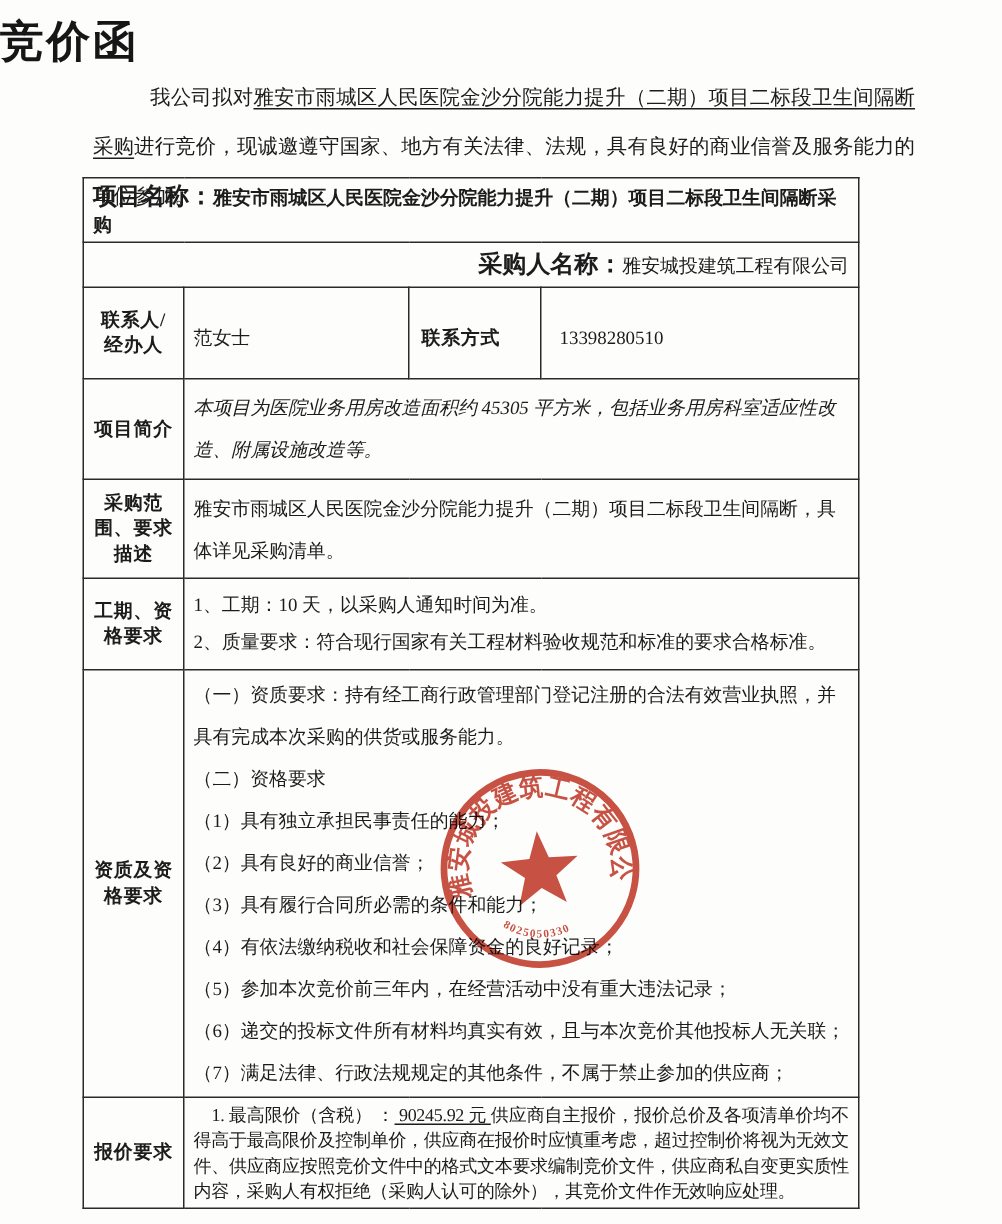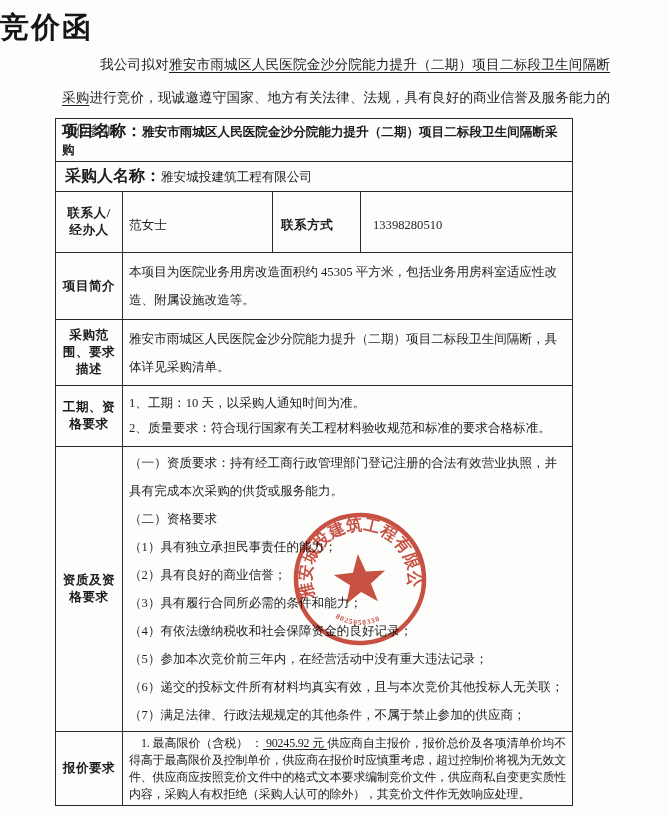--- a/index.html
+++ b/index.html
@@ -112,31 +112,31 @@
       <col style="width:67px">
         <col style="width:150px">
         <col style="width:88px">
         <col style="width:212px">
     </colgroup>
     <tbody>
         <tr>
       <td colspan="4" class="full-bold" style="height:31px;"><span class="lblx">项目名称：</span><span style="font-weight:bold;">雅安市雨城区人民医院金沙分院能力提升（二期）项目二标段卫生间隔断采购</span></td>
     </tr>
     <tr>
-      <td colspan="4" style="height:25px;padding-left:9px;"><span class="lblx">采购人名称：</span><span>雅安城投建筑工程有限公司</span></td>
+      <td colspan="4" style="height:25px;padding-left:9px;text-align:right;"><span class="lblx">采购人名称：</span><span>雅安城投建筑工程有限公司</span></td>
     </tr>
     <tr>
       <td class="lbl" style="height:56px;">联系人/经办人</td>
       <td class="v-top" style="padding-top:8px;">范女士</td>
       <td class="lbl v-top" style="padding-top:8px;text-align:left;padding-left:8px;">联系方式</td>
       <td class="v-top" style="padding-top:8px;padding-left:12px;">13398280510</td>
     </tr>
     <tr>
       <td class="lbl" style="height:62px;">项目简介</td>
-      <td colspan="3" class="line-sp" style="line-height:28px;">本项目为医院业务用房改造面积约 45305 平方米，包括业务用房科室适应性改造、附属设施改造等。</td>
+      <td colspan="3" class="line-sp" style="line-height:28px;font-style:italic;">本项目为医院业务用房改造面积约 45305 平方米，包括业务用房科室适应性改造、附属设施改造等。</td>
     </tr>
     <tr>
       <td class="lbl" style="height:61px;">采购范围、要求描述</td>
       <td colspan="3" style="line-height:28px;">雅安市雨城区人民医院金沙分院能力提升（二期）项目二标段卫生间隔断，具体详见采购清单。</td>
     </tr>
     <tr>
       <td class="lbl" style="height:56px;">工期、资格要求</td>
       <td colspan="3" class="v-top">
         <div class="line-sp">1、工期：10 天，以采购人通知时间为准。</div>
         <div class="line-sp">2、质量要求：符合现行国家有关工程材料验收规范和标准的要求合格标准。</div>

